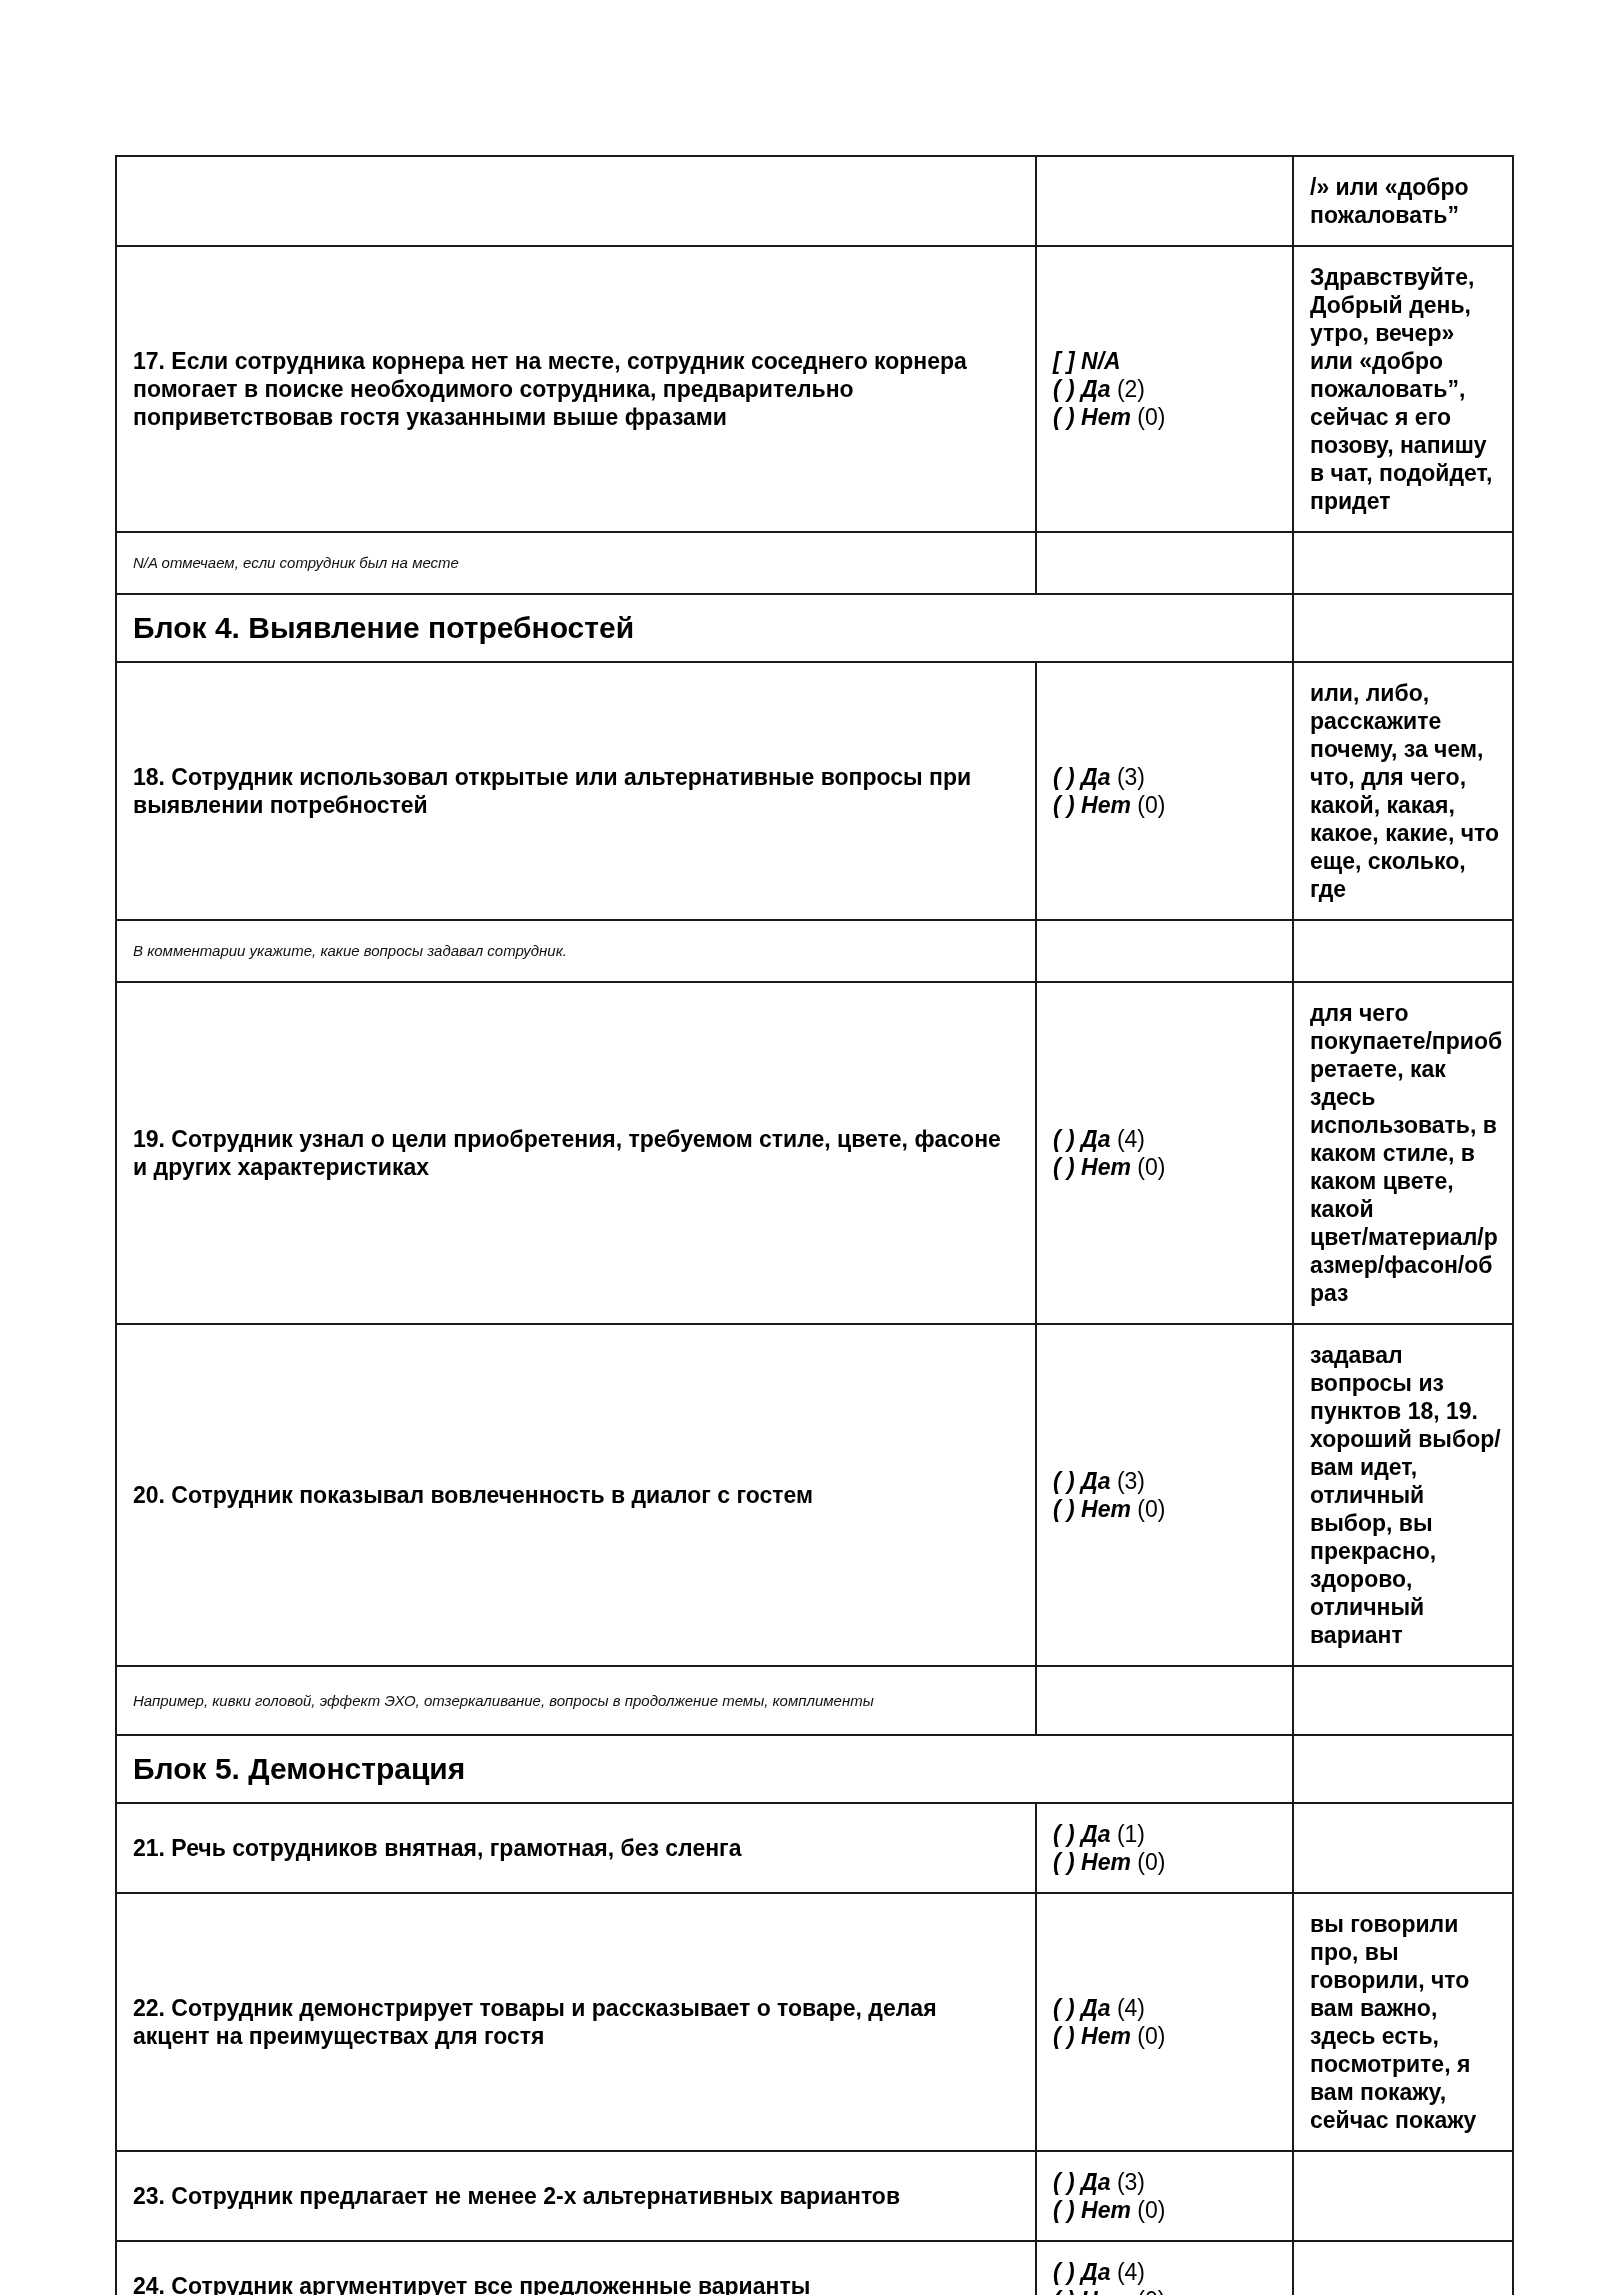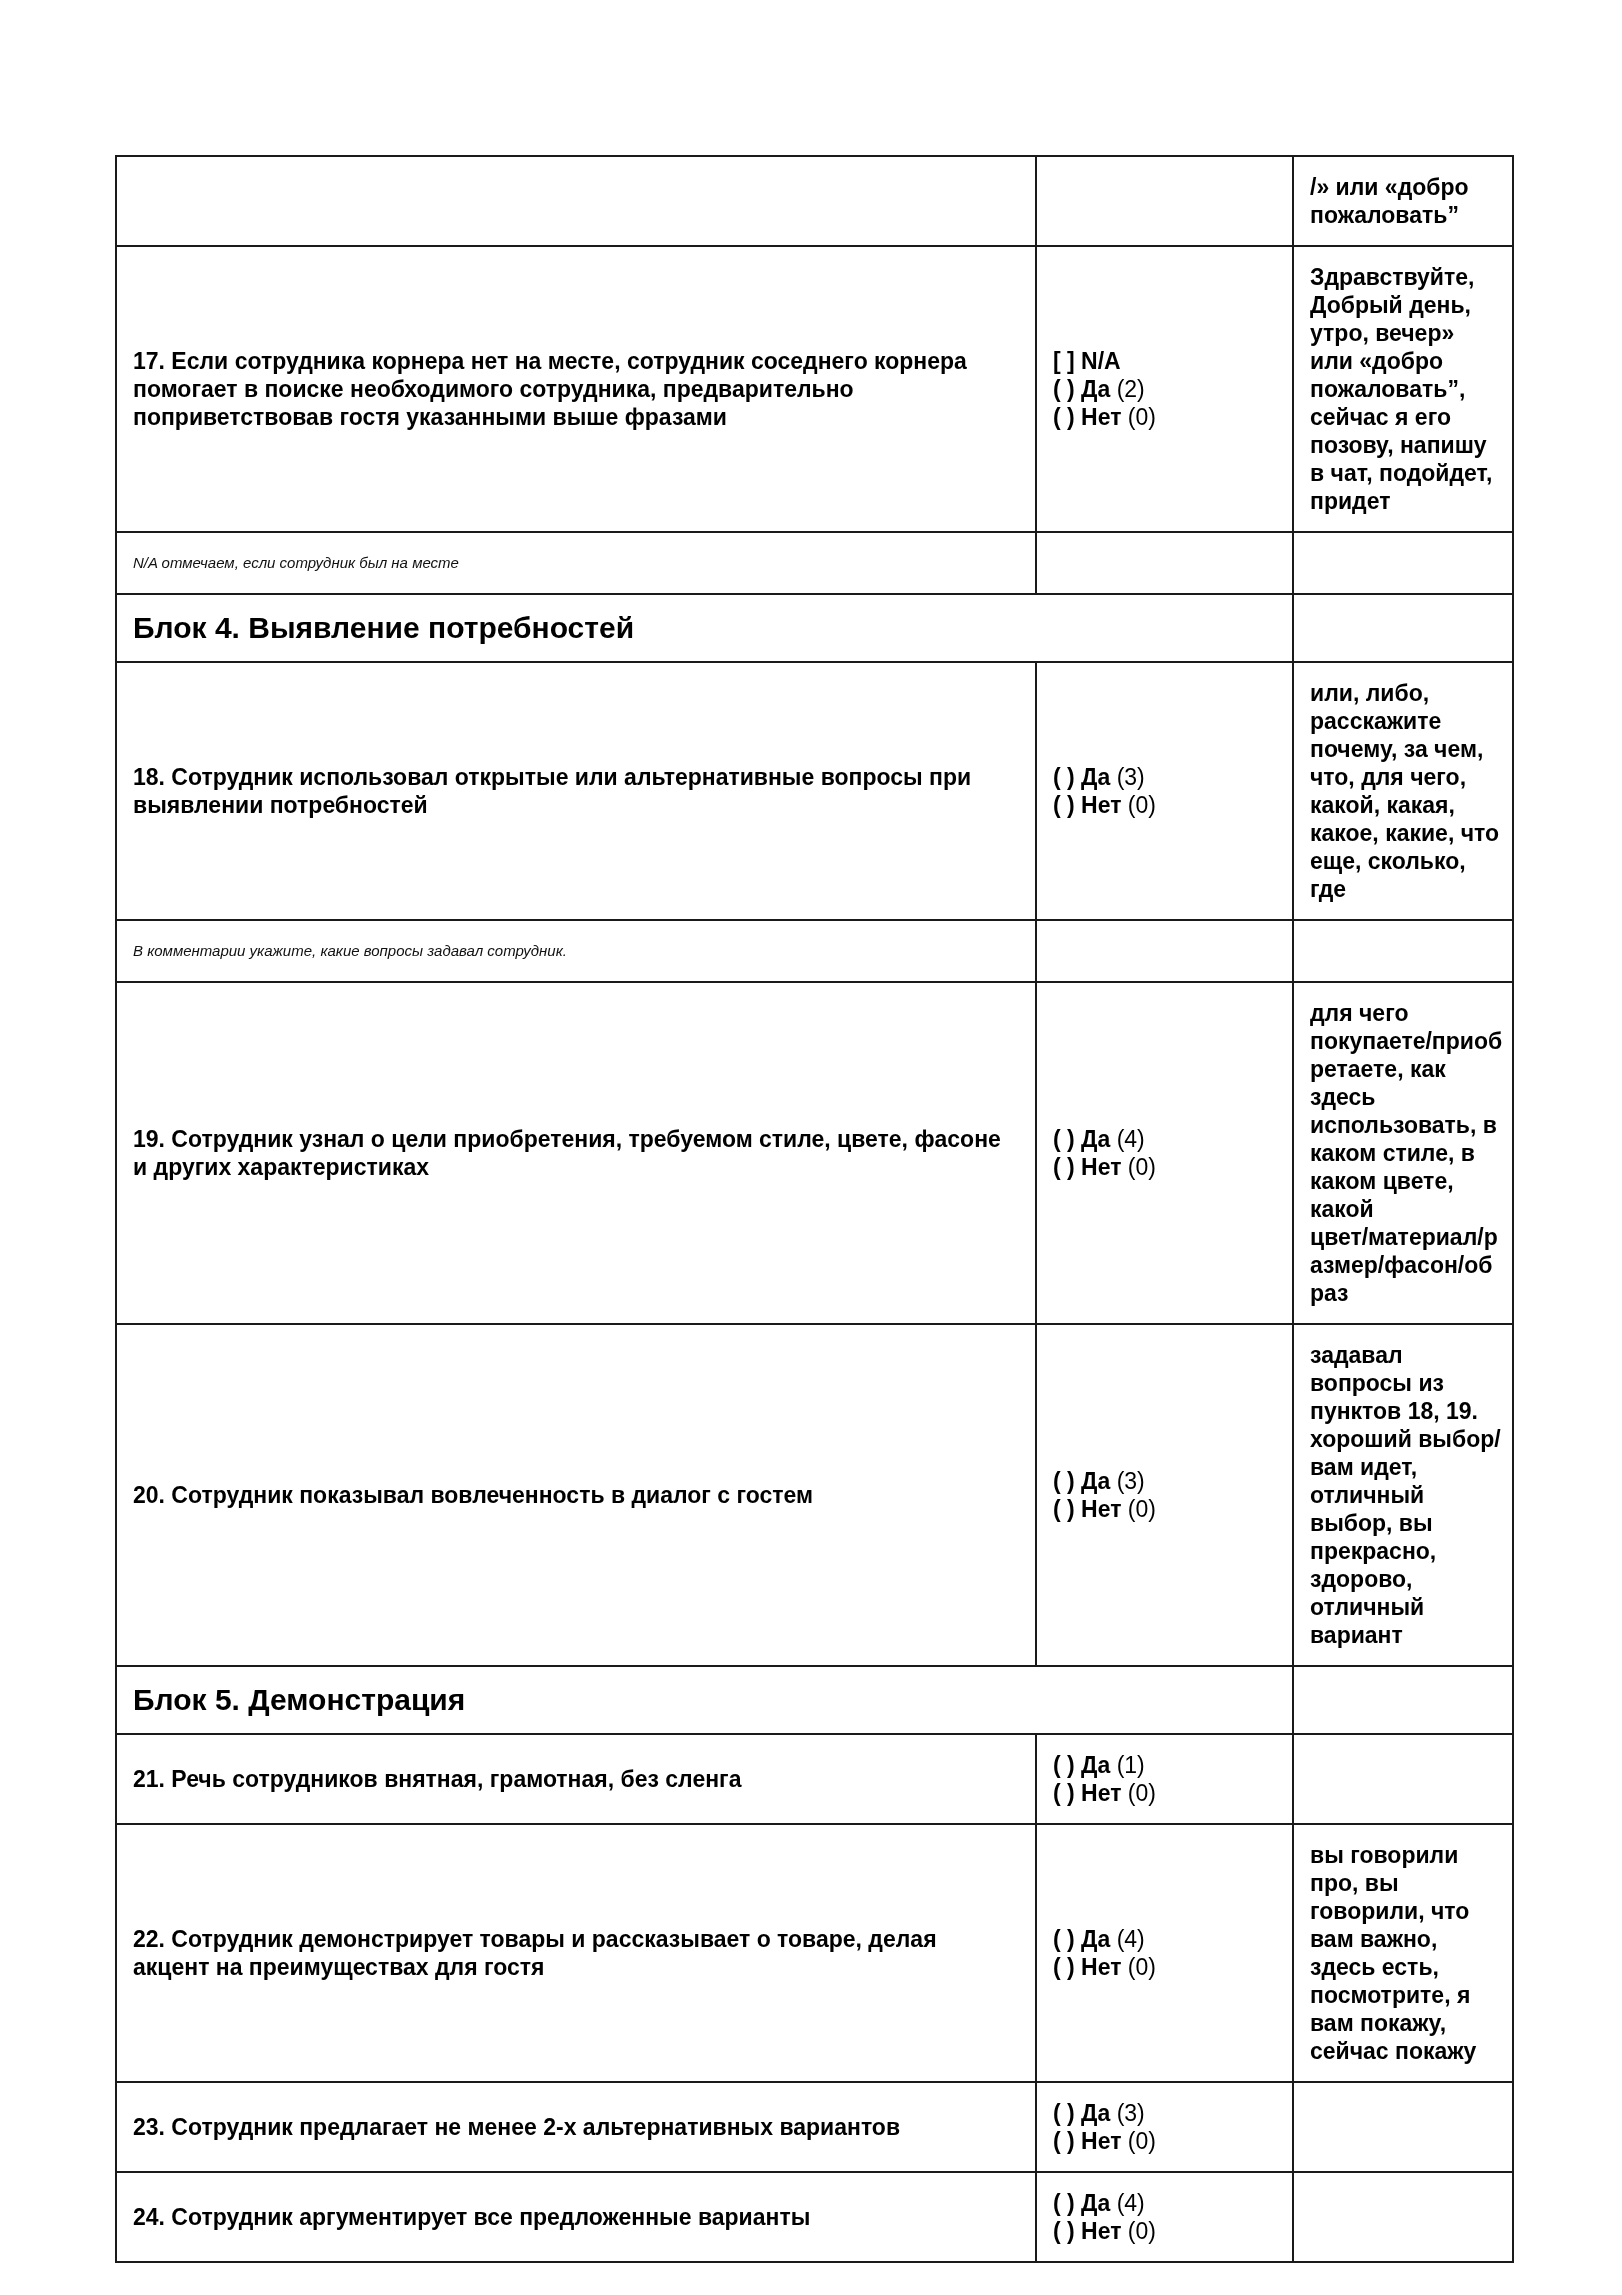--- a/index.html
+++ b/index.html
@@ -24,21 +24,21 @@
     col.c3 { width: 220px; }
 
     .q {
       font-weight: bold; font-size: 23px; line-height: 28px;
       padding: 0 12px 0 24px;
     }
     .opts {
       font-size: 23px; line-height: 28px; padding: 0 5px 0 6.8px;
     }
     .opt-line { display: block; white-space: nowrap; }
-    .opt-line .lbl { font-weight: bold; }
+    .opt-line .lbl { font-weight: bold; font-style: italic; }
     .opt-line .pts { font-weight: normal; }
     .hint {
       font-weight: bold; font-size: 23px; line-height: 28px;
       padding: 3.4px 3.4px 3.4px 6.8px;
     }
     .hint span { display: block; white-space: nowrap; }
     .note {
       font-style: italic; font-size: 15px; line-height: 28px;
       padding: 0 12px 0 24px; color: #111;
     }
@@ -155,20 +155,25 @@
             <span>хороший выбор/</span>
             <span>вам идет,</span>
             <span>отличный</span>
             <span>выбор, вы</span>
             <span>прекрасно,</span>
             <span>здорово,</span>
             <span>отличный</span>
             <span>вариант</span>
     </td>
   </tr>
+  <tr style="height:69px">
+    <td class="note">Например, кивки головой, эффект ЭХО, отзеркаливание, вопросы в продолжение темы, комплименты</td>
+    <td></td>
+    <td></td>
+  </tr>
 
   <tr style="height:55px">
     <td colspan="2" class="block-title">Блок 5. Демонстрация</td>
     <td></td>
   </tr>
 
   <tr style="height:69px">
     <td class="q">21. Речь сотрудников внятная, грамотная, без сленга</td>
     <td class="opts">
       <span class="opt-line"><span class="lbl">( ) Да</span> <span class="pts">(1)</span></span>

